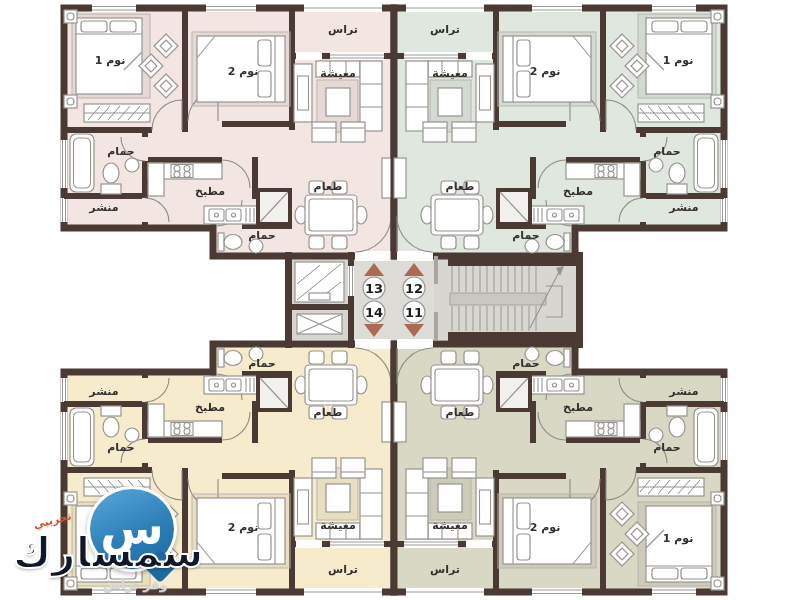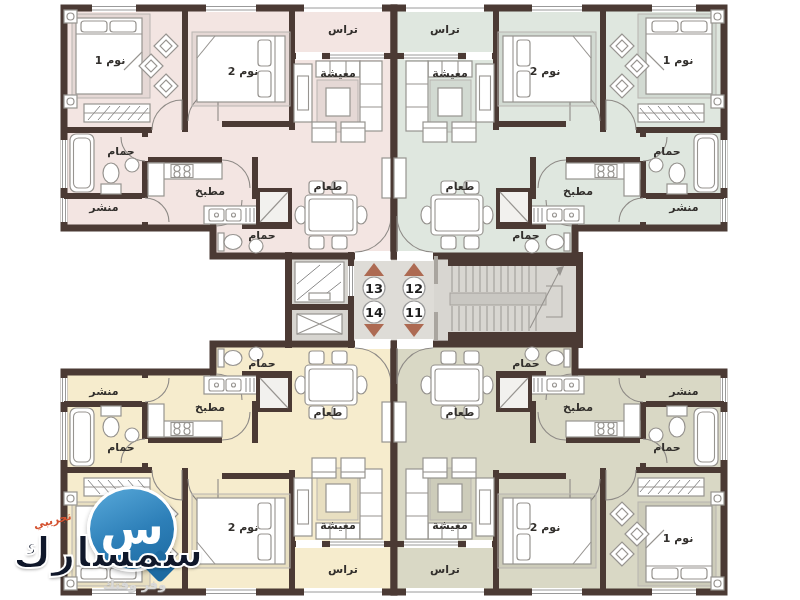--- a/index.html
+++ b/index.html
@@ -299,15 +299,15 @@
         <text x="526" y="364" class="room-label">حمام</text>
       </g>
 </svg>
 
 <div class="watermark">
   <span class="wm-badge">تجريبي</span>
   <div class="wm-bubble">
     <div class="wm-letter">س</div>
   </div>
   <div class="wm-brand" style="color: #0f172a;">سمسارك</div>
-  <div class="wm-tagline">وفر وقتك</div>
+  <div class="wm-tagline">وفر تراس</div>
 </div>
 </div>
 
 </body></html>

